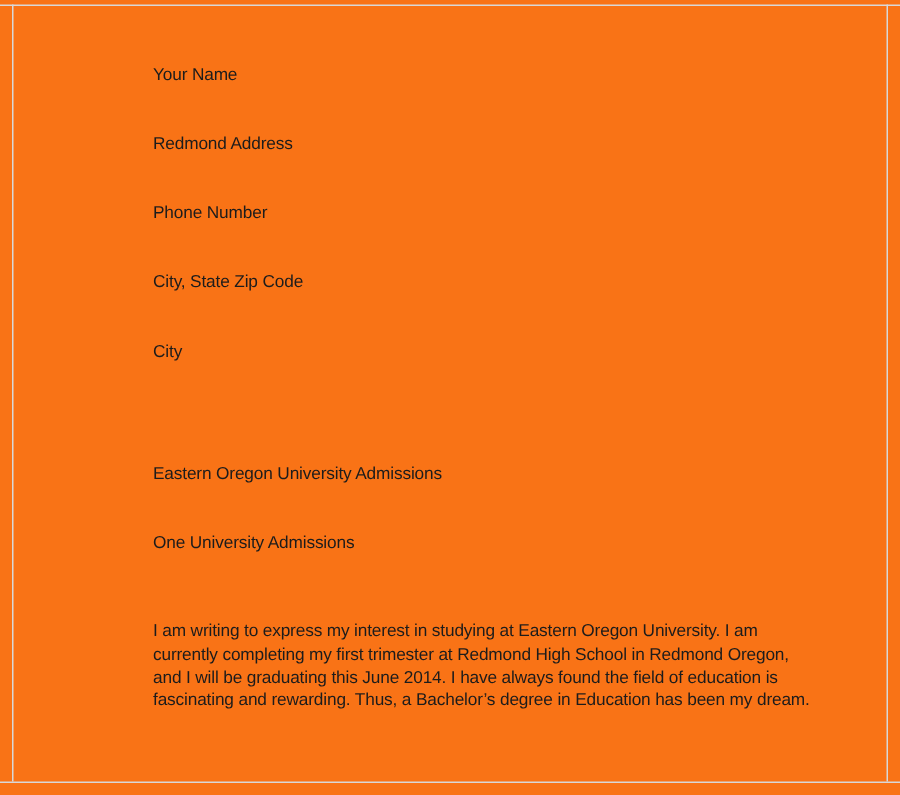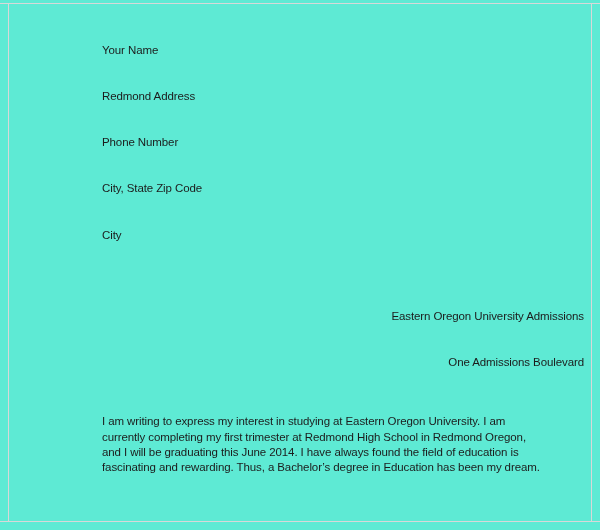--- a/index.html
+++ b/index.html
@@ -4,21 +4,21 @@
 <style>
   html, body {
     margin: 0;
     padding: 0;
     background: #ffffff;
   }
   .canvas {
     position: relative;
     width: 600px;
     height: 530px;
-    background: #5eead4;
+    background: #f97316;
     overflow: hidden;
     font-family: "Liberation Sans", sans-serif;
     color: #1c1c1c;
   }
   
   .frame-line-top, .frame-line-bottom {
     position: absolute;
     left: 0;
     right: 0;
     height: 1px;
@@ -43,21 +43,21 @@
     width: 482px;
     font-size: 11.5px;
     line-height: 15.4px;
     letter-spacing: -0.1px;
   }
   .block {
     white-space: pre;          
   }
   .mb4  { margin-bottom: 4px; }
   .mb8  { margin-bottom: 8px; }
-  .mb13 { margin-bottom: 13px; text-align: right; }
+  .mb13 { margin-bottom: 13px; }
 </style>
 </head>
 <body>
 
 <div class="canvas">
   <div class="frame-line-top"></div>
   <div class="frame-line-left"></div>
   <div class="frame-line-right"></div>
   <div class="frame-line-bottom"></div>
 
@@ -66,21 +66,21 @@
     <div class="block mb4">
       <div>Your Name</div>
       <div>Redmond Address</div>
       <div>Phone Number</div>
       <div>City, State Zip Code</div>
       <div>City</div>
     </div>
 
     <div class="block mb13">
       <div>Eastern Oregon University Admissions</div>
-      <div>One Admissions Boulevard</div>
+      <div>One University Admissions</div>
     </div>
 
 
 
     <div class="block mb8">I am writing to express my interest in studying at Eastern Oregon University. I am
 currently completing my first trimester at Redmond High School in Redmond Oregon,
 and I will be graduating this June 2014. I have always found the field of education is
 fascinating and rewarding. Thus, a Bachelor’s degree in Education has been my dream.</div>
 
   </div>

